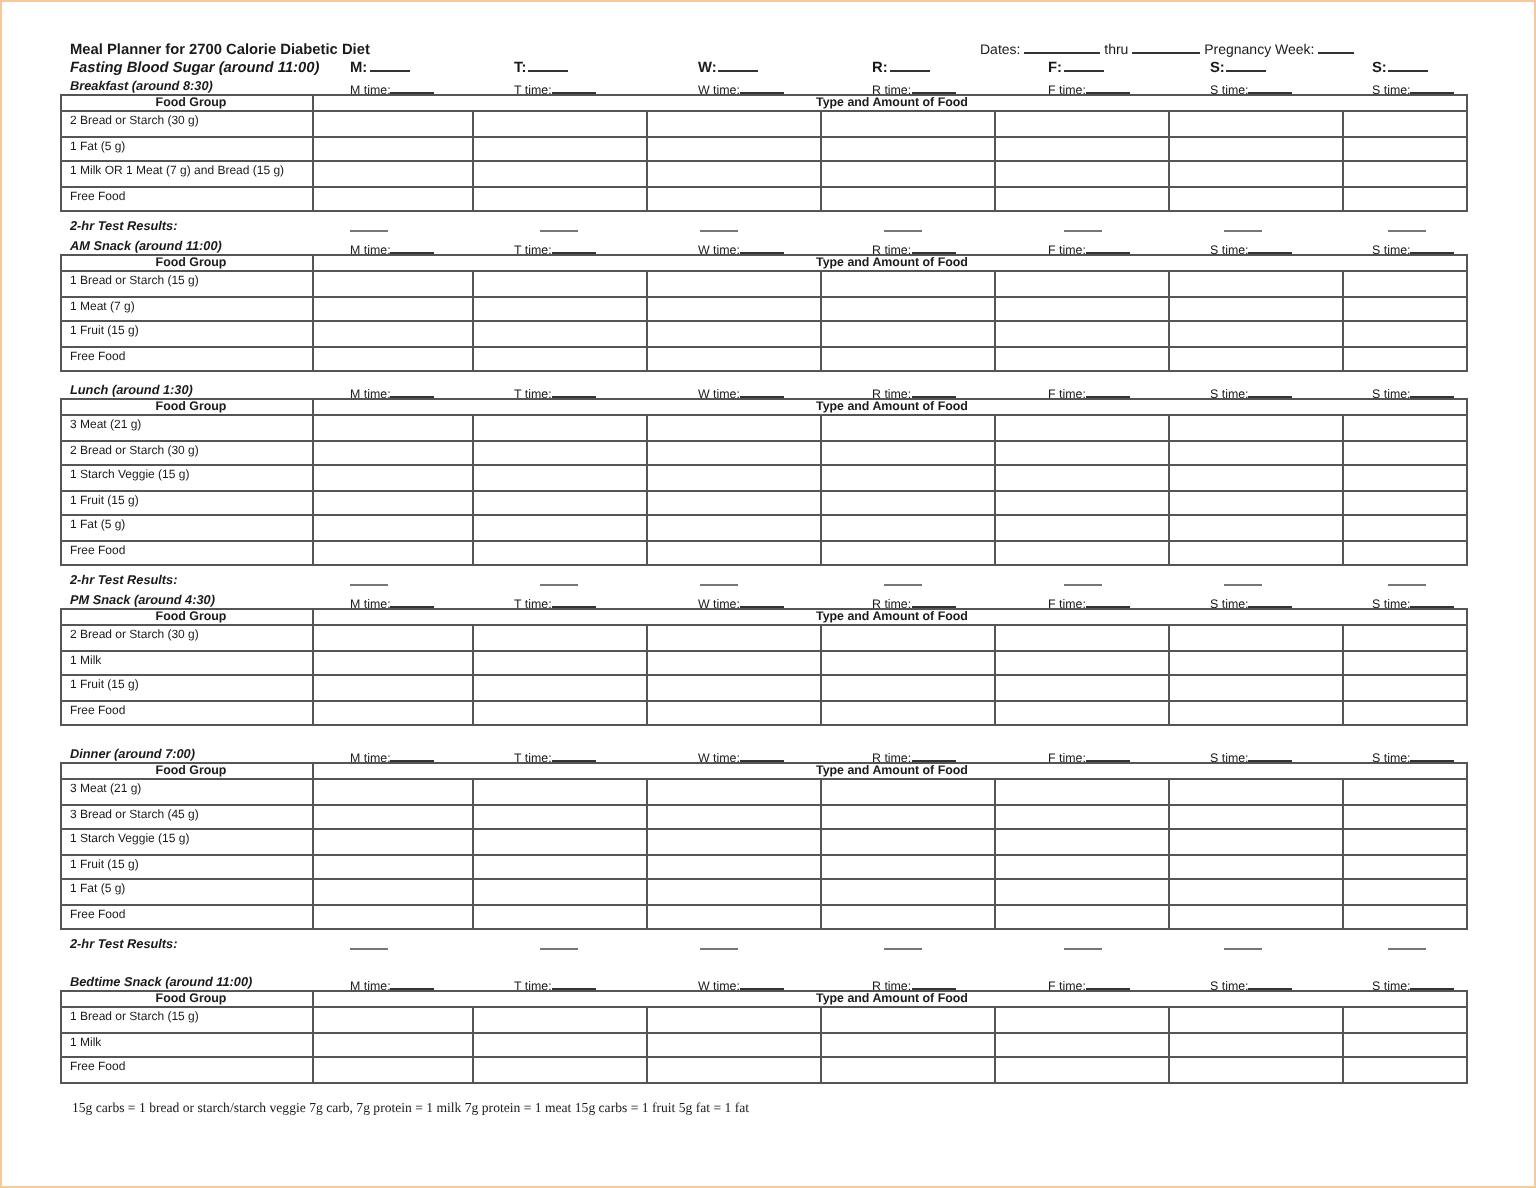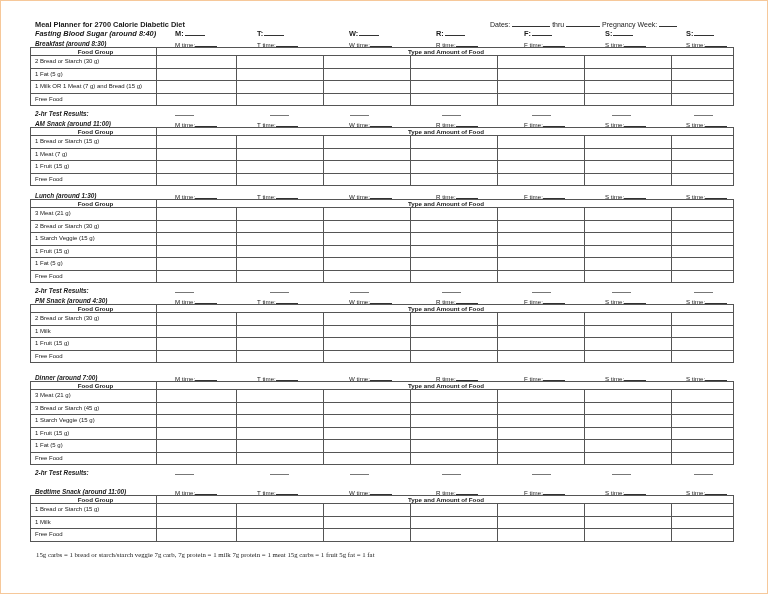--- a/index.html
+++ b/index.html
@@ -22,21 +22,21 @@
   table.meal th { font-weight:bold; font-size:6.2px; height:7px; line-height:7px; text-align:center; }
   table.meal th.type-head { text-align:left; padding-left:251px; }
   .footer { font-family:"Liberation Serif", serif; font-size:6.8px; }
 </style>
 </head>
 <body>
 
 <div class="frame"></div>
 
 <div class="abs title" style="left:35px;top:20px;">Meal Planner for 2700 Calorie Diabetic Diet</div>
-<div class="abs subtitle" style="left:35px;top:29px;">Fasting Blood Sugar (around 8:40)</div>
+<div class="abs subtitle" style="left:35px;top:29px;">Fasting Blood Sugar (around 11:00)</div>
 
 <div class="abs dates" style="left:490px;top:19px;">
   <span>Dates:</span>
   <span class="line" style="width:38px;"></span>
   <span>thru</span>
   <span class="line" style="width:34px;"></span>
   <span>Pregnancy Week:</span>
   <span class="line" style="width:18px;"></span>
 </div>
 

